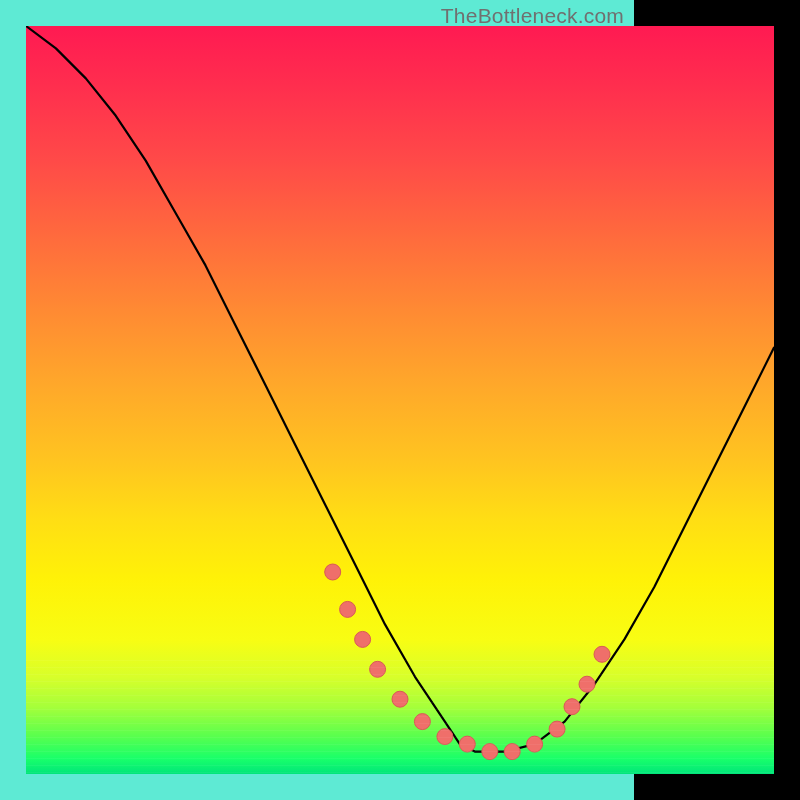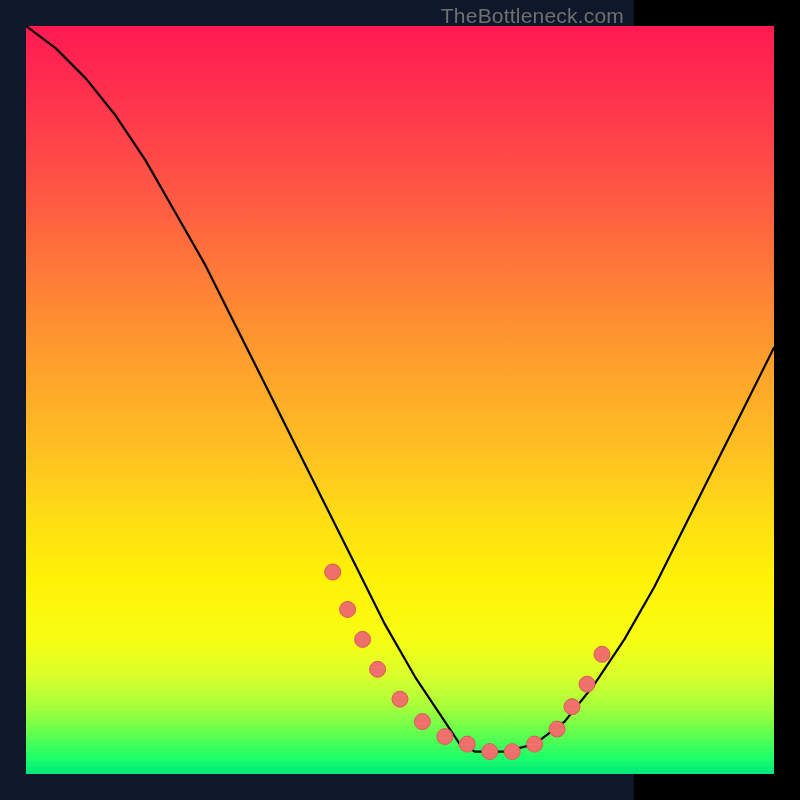--- a/index.html
+++ b/index.html
@@ -8,21 +8,21 @@
     width: 800px;
     height: 800px;
     background: #000;
     overflow: hidden;
     font-family: Arial, Helvetica, sans-serif;
   }
   .frame {
     position: relative;
     width: 634px;
     height: 800px;
-    background: #0f172a;
+    background: #5eead4;
   }
   .plot-area {
     position: absolute;
     left: 26px;
     top: 26px;
     width: 748px;
     height: 748px;
     
     background: linear-gradient(
       to bottom,

